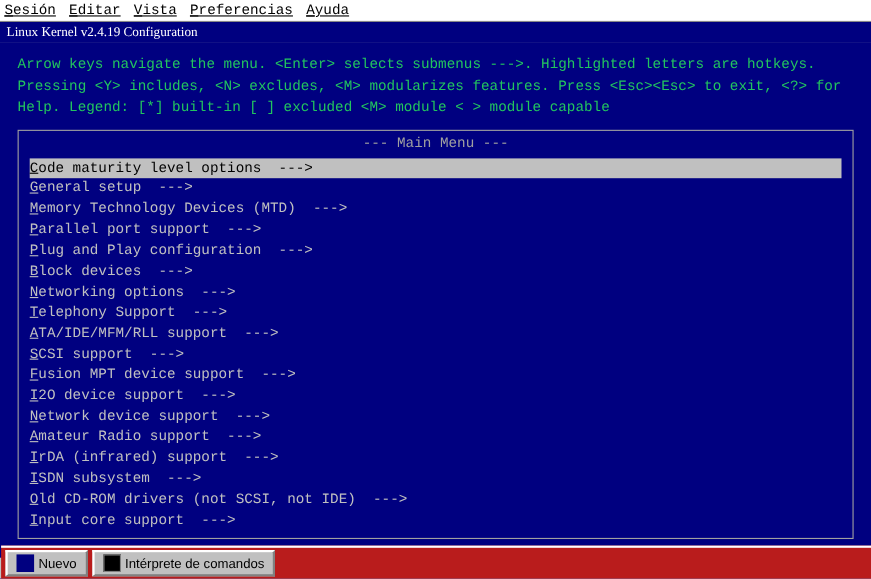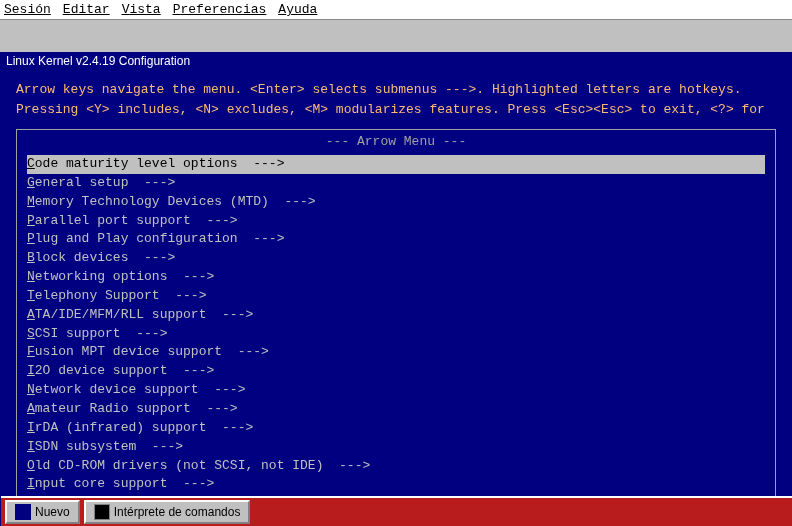--- a/index.html
+++ b/index.html
@@ -28,39 +28,38 @@
       text-underline-offset: 1px;
     }
     .menu-item:first-letter { text-decoration: underline; }
 
     
     #terminal-titlebar {
       background: #000080;
       color: #ffffff;
       font-size: 12px;
       padding: 2px 6px;
-      font-family: Liberation Sans, sans-serif;
-      margin-top: 32px;
+      font-family: Liberation Serif, serif;
     }
 
     
     #terminal {
       background: #000080;
       color: #c0c0c0;
       width: 792px;
       height: 468px;
       padding: 6px 8px;
       font-family: 'Courier New', Courier, monospace;
       font-size: 13px;
       position: relative;
     }
 
     
     #info-area {
-      color: #fdba74;
+      color: #22c55e;
       padding: 4px 8px;
       line-height: 1.5;
       font-size: 13px;
     }
 
     
     #main-box {
       border: 1px solid #a0a0a0;
       margin: 6px 8px;
       background: #000080;
@@ -145,24 +144,25 @@
 
 <div id="terminal-titlebar">
   <span>Linux Kernel v2.4.19  Configuration</span>
 </div>
 
 <div id="terminal">
 
   <div id="info-area">
     <div>Arrow keys navigate the menu.  &lt;Enter&gt; selects submenus ---&gt;.  Highlighted letters are hotkeys.</div>
     <div>Pressing &lt;Y&gt; includes, &lt;N&gt; excludes, &lt;M&gt; modularizes features.  Press &lt;Esc&gt;&lt;Esc&gt; to exit, &lt;?&gt; for</div>
+    <div>Help.  Legend: [*] built-in  [ ] excluded  &lt;M&gt; module  &lt; &gt; module capable</div>
   </div>
 
   <div id="main-box">
-    <div id="main-menu-title">--- Arrow Menu ---</div>
+    <div id="main-menu-title">--- Main Menu ---</div>
     <ul id="menu-list">
     <li class="highlighted"><span class="hotkey" style="text-decoration:underline;">C</span>ode maturity level options  ---&gt;</li>
         <li><span class="hotkey" style="text-decoration:underline;">G</span>eneral setup  ---&gt;</li>
         <li><span class="hotkey" style="text-decoration:underline;">M</span>emory Technology Devices (MTD)  ---&gt;</li>
         <li><span class="hotkey" style="text-decoration:underline;">P</span>arallel port support  ---&gt;</li>
         <li><span class="hotkey" style="text-decoration:underline;">P</span>lug and Play configuration  ---&gt;</li>
         <li><span class="hotkey" style="text-decoration:underline;">B</span>lock devices  ---&gt;</li>
         <li><span class="hotkey" style="text-decoration:underline;">N</span>etworking options  ---&gt;</li>
         <li><span class="hotkey" style="text-decoration:underline;">T</span>elephony Support  ---&gt;</li>
         <li><span class="hotkey" style="text-decoration:underline;">A</span>TA/IDE/MFM/RLL support  ---&gt;</li>

